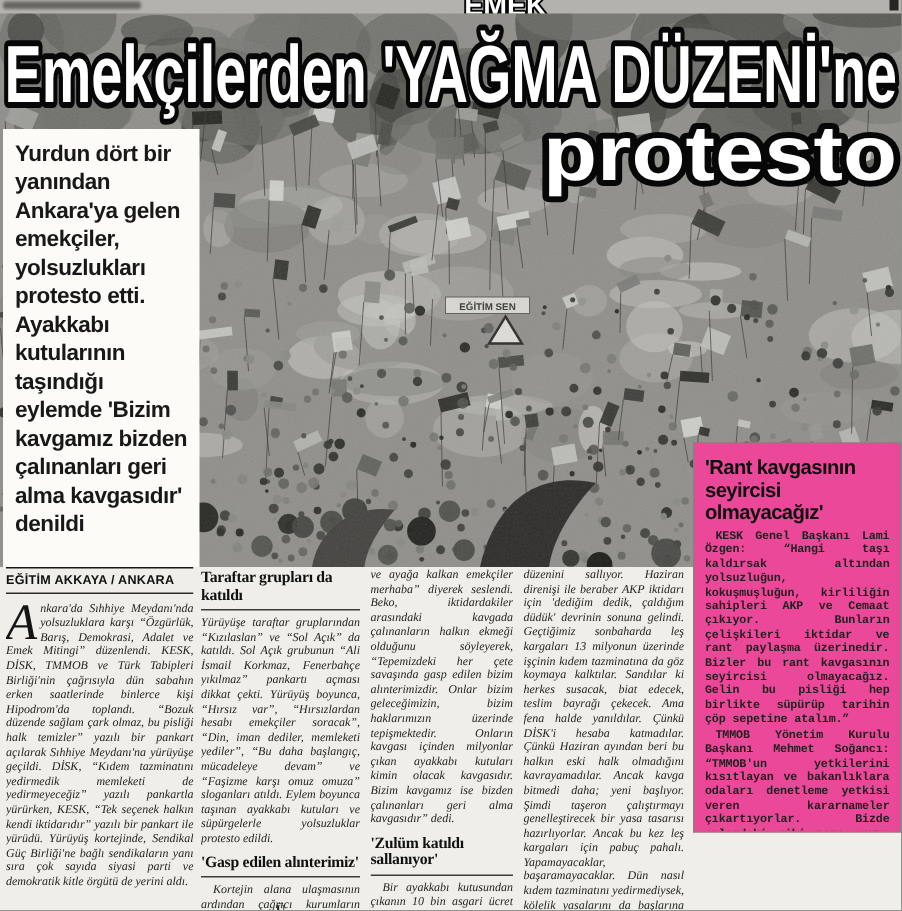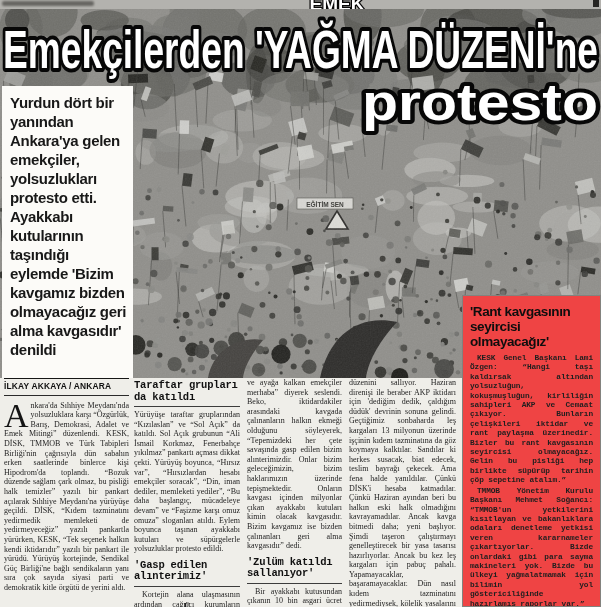--- a/index.html
+++ b/index.html
@@ -23,36 +23,36 @@
   #summary-text{font-weight:bold;font-size:15px;line-height:19px;color:#181818;
       letter-spacing:-0.3px;hyphens:manual;}
   
   .col{position:absolute;top:378px;height:229px;overflow:hidden;z-index:3;
       font-family:"Liberation Serif",serif;font-size:8px;line-height:9.6px;color:#242424;
       text-align:justify;}
   #col-1{left:4px;width:125px;}
   #col-2{left:134px;width:106px;}
   #col-3{left:247px;width:95px;}
   #col-4{left:349px;width:107px;}
-  .colhead{font-family:Liberation Mono, monospace;font-weight:bold;font-size:10.5px;
+  .colhead{font-family:Liberation Serif, serif;font-weight:bold;font-size:10.5px;
       line-height:11.5px;color:#111;text-align:left;border-bottom:1px solid #3c3c3c;
       padding:1px 0 3px;margin:5px 0 3px;letter-spacing:-0.2px;}
   .colhead.first{margin-top:1px;}
   #byline{font-family:"Liberation Sans",sans-serif;font-weight:bold;font-size:8.4px;
       letter-spacing:.2px;color:#101010;border-top:1.5px solid #161616;border-bottom:1px solid #2a2a2a;
       padding:3px 0;margin-bottom:5px;text-align:left;}
-  .para{margin:0 0 1px 0;}
+  .para{margin:0 0 1px 0;font-style:italic;}
   .indent{text-indent:8px;}
   .dropcap{float:left;font-family:"Liberation Serif",serif;font-size:34px;line-height:27px;
       font-weight:normal;color:#141414;margin:1px 2px 0 0;}
   #cut-mark{position:absolute;left:0;right:0;bottom:0;height:6px;overflow:hidden;text-align:center;
       font-family:"Liberation Serif",serif;font-size:9px;line-height:11px;font-weight:bold;}
   
-  #side-box{position:absolute;left:462px;top:295px;width:139px;height:312px;z-index:4;
-      background:#ef4444;border:1px solid #83827e;box-sizing:border-box;padding:8px 7px 0 7px;
+  #side-box{position:absolute;left:462px;top:295px;width:139px;height:260px;z-index:4;
+      background:#ec4899;border:1px solid #83827e;box-sizing:border-box;padding:8px 7px 0 7px;
       overflow:hidden;}
   #side-box-heading{font-weight:bold;font-size:13.5px;line-height:15px;color:#0e0e0e;
       letter-spacing:-0.4px;margin-bottom:5px;}
   .side-p{font-weight:bold;font-size:7.8px;line-height:9.4px;color:#1f1f1f;
       letter-spacing:-0.1px;text-align:justify;margin:0 0 1px 0;}
   .side-p.indent{text-indent:7px;font-family:Liberation Mono, monospace;}
 </style>
 </head>
 <body>
 
@@ -897,25 +897,25 @@
   <svg id="tag-layer" viewBox="0 0 601 9">
     <text class="hl" x="337" y="10" text-anchor="middle" font-size="19" stroke-width="2.6">EMEK</text>
   </svg>
 
   <svg id="headline-layer" viewBox="0 0 601 120">
     <text class="hl" x="3" y="60" font-size="54" stroke-width="8" textLength="595" lengthAdjust="spacingAndGlyphs">Emekçilerden 'YAĞMA DÜZENİ'ne</text>
     <text class="hl" x="598" y="112" text-anchor="end" font-size="52" stroke-width="8" textLength="236" lengthAdjust="spacingAndGlyphs">protesto</text>
   </svg>
 
   <div id="summary-box">
-    <div id="summary-text">Yurdun dört bir yanından Ankara'ya gelen emekçiler, yolsuzlukları protesto etti. Ayakkabı kutularının taşındığı eylemde 'Bizim kavgamız biz­den olmayacağız geri alma kav­gasıdır' denildi</div>
+    <div id="summary-text">Yurdun dört bir yanından Ankara'ya gelen emekçiler, yolsuzlukları protesto etti. Ayakkabı kutularının taşındığı eylemde 'Bizim kavgamız biz­den çalınanları geri alma kav­gasıdır' denildi</div>
   </div>
 
   <div class="col" id="col-1">
-    <div id="byline">İLKAY AKKAYA / ANKARA</div>
+    <div id="byline">EĞİTİM AKKAYA / ANKARA</div>
     <p class="para"><span class="dropcap">A</span><span>nkara'da Sıhhiye Meydanı'nda yolsuzluklara karşı “Özgürlük, Barış, Demokrasi, Adalet ve Emek Mitingi” düzenlendi. KESK, DİSK, TMMOB ve Türk Tabipleri Birliği'nin çağrısıyla dün sabahın erken saatlerinde binlerce kişi Hipodrom'da toplandı. “Bozuk düzende sağlam çark olmaz, bu pisliği halk temizler” yazılı bir pankart açılarak Sıhhiye Meydanı'na yürüyüşe geçildi. DİSK, “Kıdem tazminatını yedirmedik memleketi de yedirmeyeceğiz” yazılı pankartla yürürken, KESK, “Tek seçenek halkın kendi iktidarıdır” yazılı bir pankart ile yürüdü. Yürüyüş kortejinde, Sendikal Güç Birliği'ne bağlı sendikaların yanı sıra çok sayıda siyasi parti ve demokratik kitle örgütü de yerini aldı.</span></p>
   </div>
 
   <div class="col" id="col-2">
     <div class="colhead first">Taraftar grupları da katıldı</div>
     <p class="para">Yürüyüşe taraftar gruplarından “Kızılaslan” ve “Sol Açık” da katıldı. Sol Açık grubunun “Ali İsmail Korkmaz, Fenerbahçe yıkılmaz” pankartı açması dikkat çekti. Yürüyüş boyunca, “Hırsız var”, “Hırsızlardan hesabı emekçiler soracak”, “Din, iman dediler, memleketi yediler”, “Bu daha başlangıç, mücadeleye devam” ve “Faşizme karşı omuz omuza” sloganları atıldı. Eylem boyunca taşınan ayakkabı kutuları ve süpürgelerle yolsuzluklar protesto edildi.</p>
     <div class="colhead">'Gasp edilen alınterimiz'</div>
     <p class="para indent">Kortejin alana ulaşmasının ardından çağrıcı kurumların başkanları birer konuşma yaptı. DİSK Genel Başkanı Kani Beko, “Bu ülke saray kavgalarıyla, çete savaşlarıyla yönetilemez diyen</p>
     <div id="cut-mark">Ü</div>
   </div>

